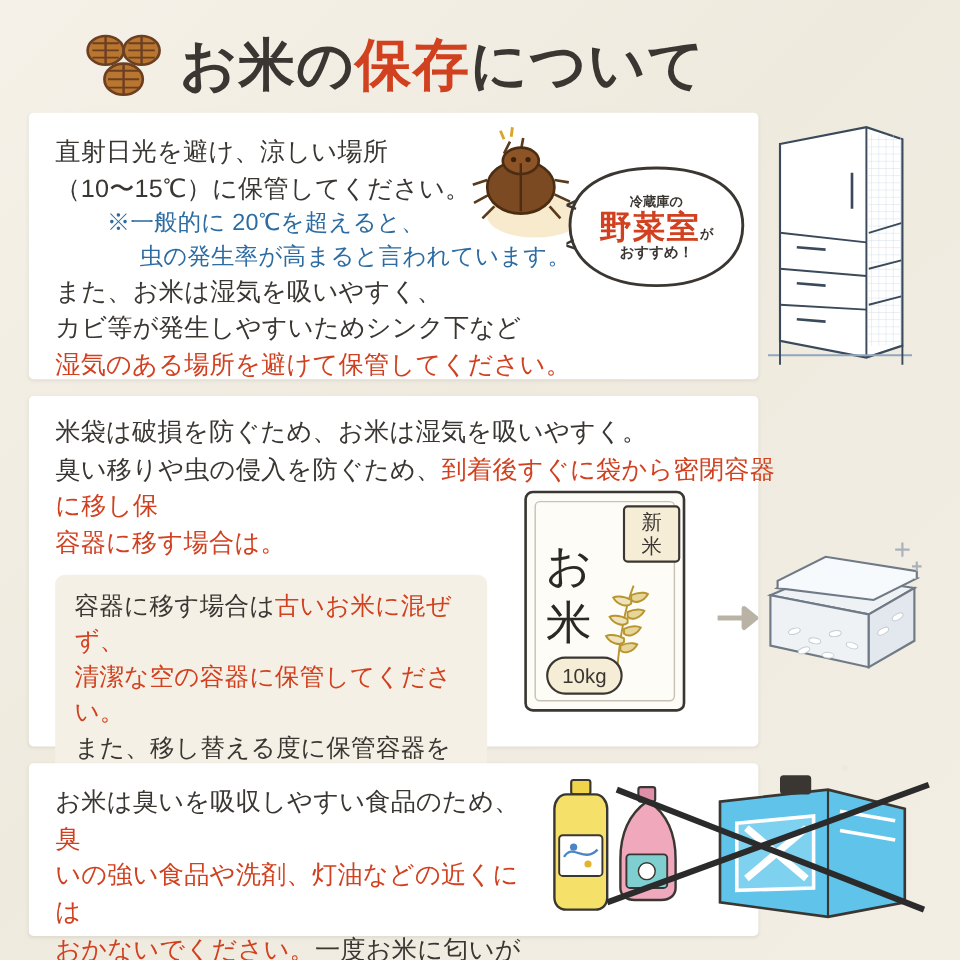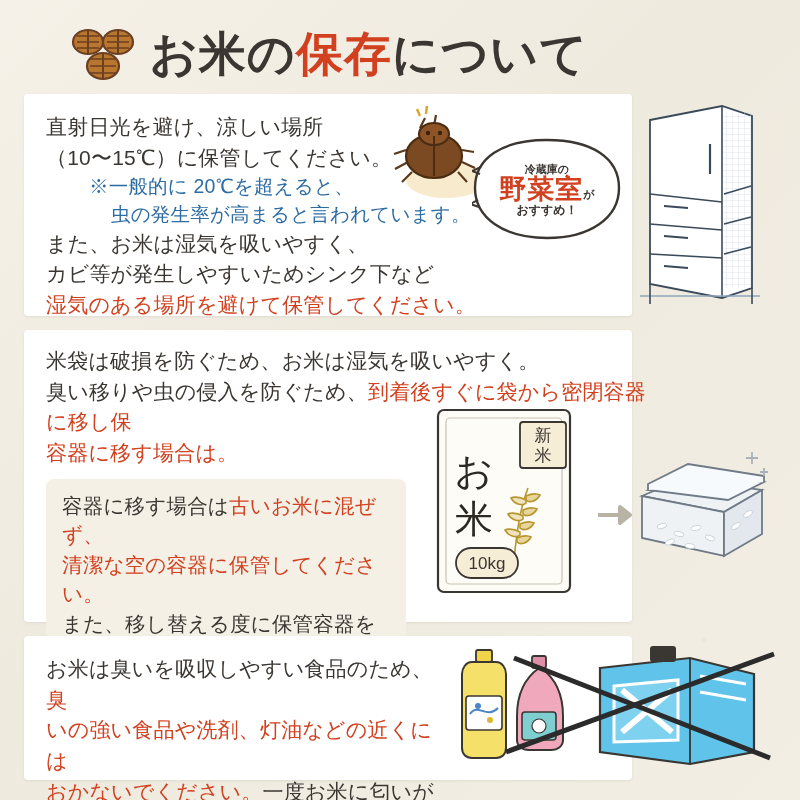--- a/index.html
+++ b/index.html
@@ -164,21 +164,21 @@
     <div class="title">
       <span>お米の</span><span class="accent">保存</span><span>について</span>
     </div>
   </div>
 
   <div class="card card1">
     <div class="body">
       <div class="txt">直射日光を避け、涼しい場所</div>
       <div class="txt">（10〜15℃）に保管してください。</div>
       <div class="txt blue small-note">※一般的に 20℃を超えると、</div>
-      <div class="txt blue small-note" style="padding-left:22px;">虫の発生率が高まると言われています。</div>
+      <div class="txt blue small-note" style="padding-left:22px;text-align:right;">虫の発生率が高まると言われています。</div>
       <div class="txt">また、お米は湿気を吸いやすく、</div>
       <div class="txt">カビ等が発生しやすいためシンク下など</div>
       <div class="txt red">湿気のある場所を避けて保管してください。</div>
     </div>
 
     <div class="illus bug-wrap">
       <svg viewBox="0 0 120 110" width="120" height="110">
         <ellipse cx="70" cy="76" rx="40" ry="18" fill="#f7e9c8" opacity="0.9"></ellipse>
         <g stroke="#5a3a1c" stroke-width="2.2" fill="none">
           <path d="M44 24 l5 -10 M58 22 l2 -11"></path>

